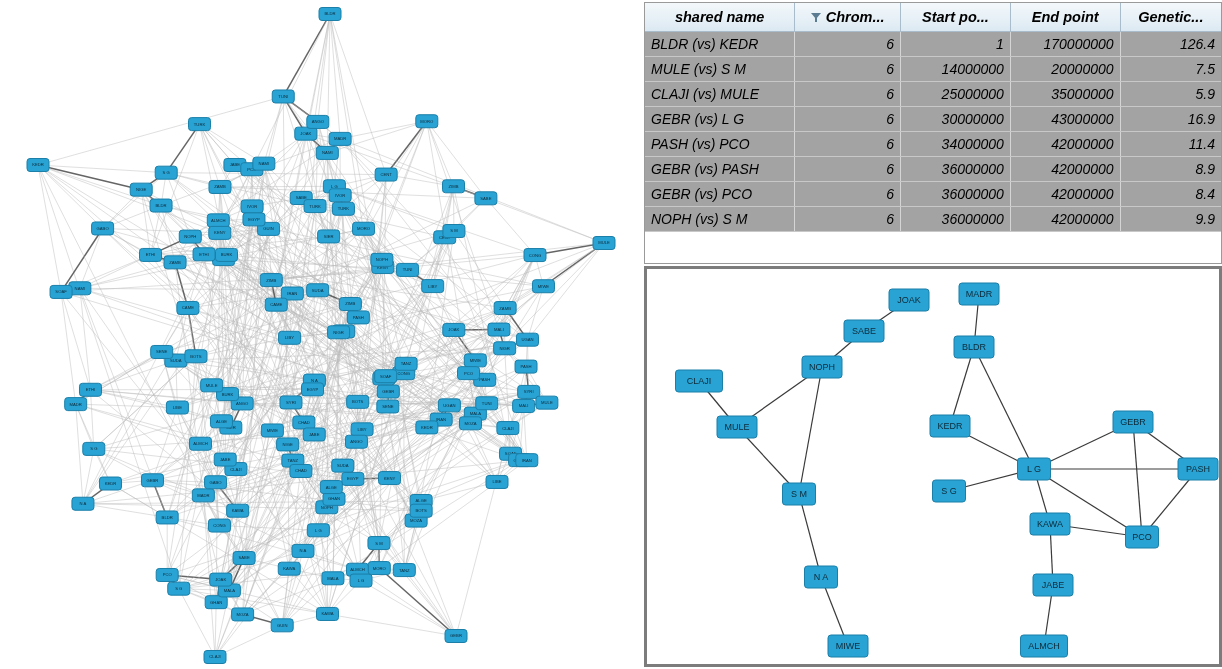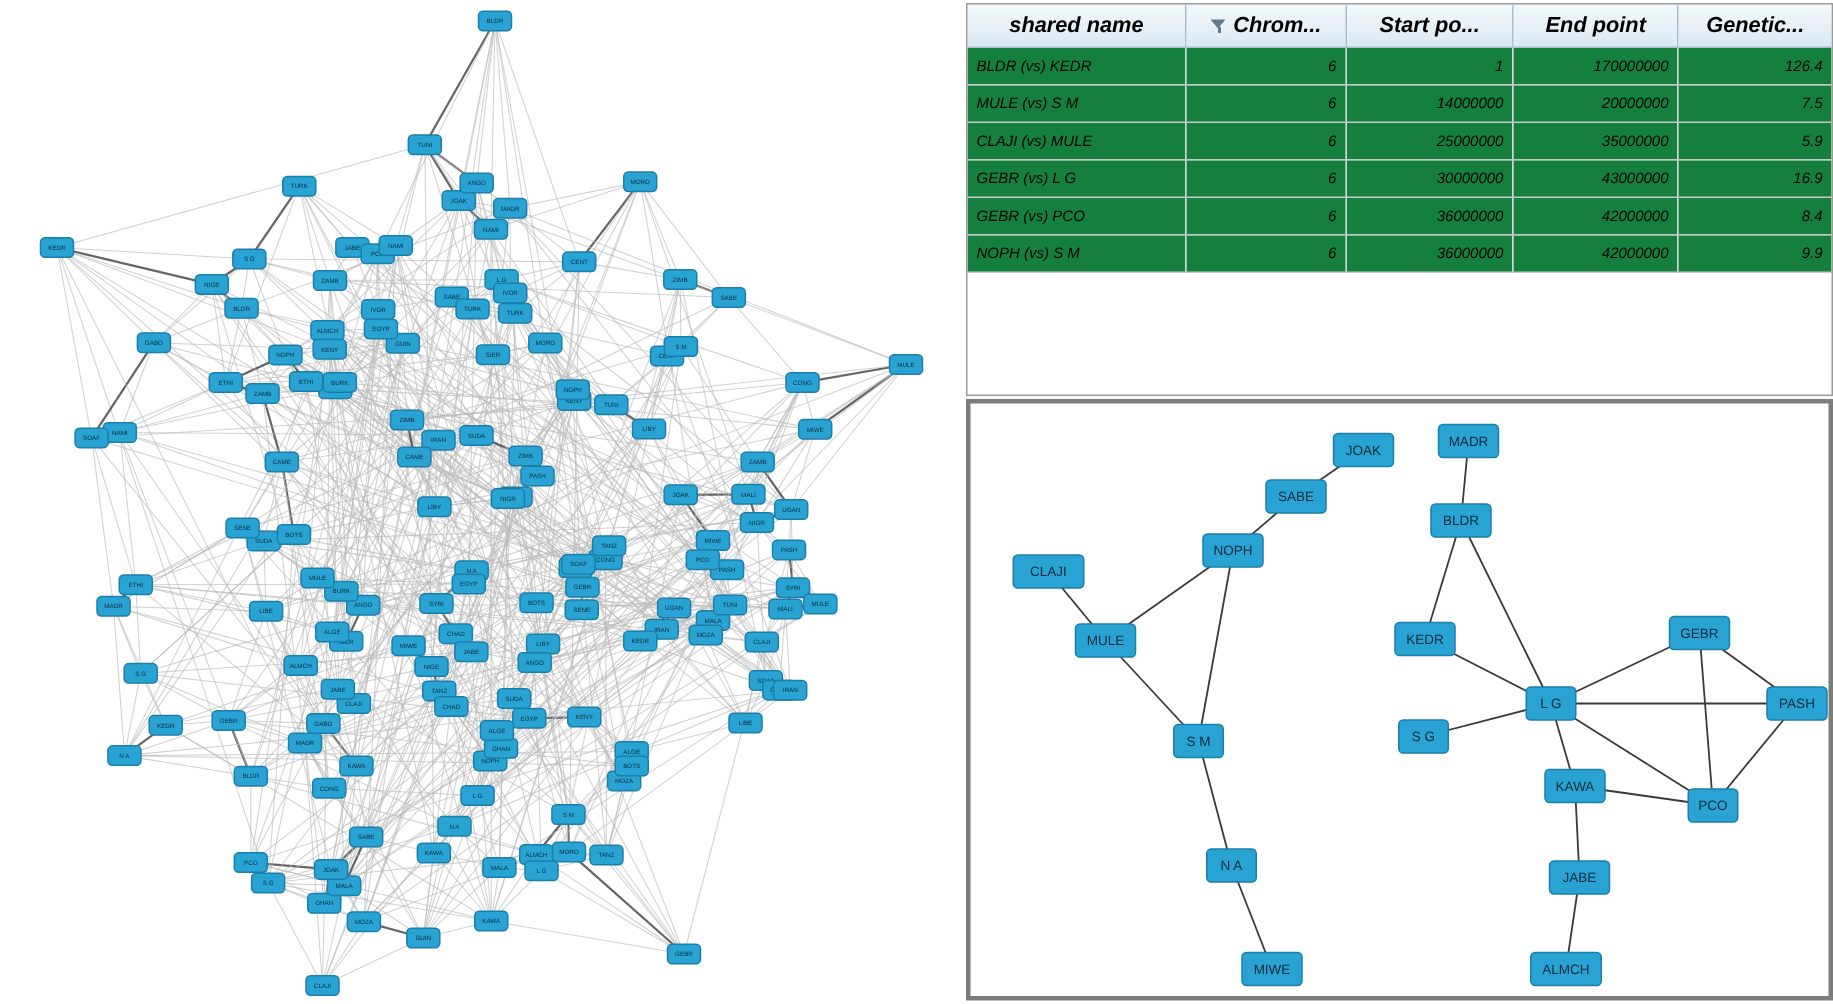--- a/index.html
+++ b/index.html
@@ -91,22 +91,22 @@
     left: 4.5px; top: 6px;
     width: 2px; height: 4px;
     background: #5a7b92;
   }
   table.grid tbody td {
     border-bottom: 1px solid #c8c8c8;
     border-right: 1px solid #d5d5d5;
     padding: 2px 6px;
     height: 20px;
     white-space: nowrap;
-    background: #15803d;
-    font-size: 10px;
+    background: #a3a3a3;
+    font-size: 14px;
   }
   table.grid tbody td.c-name { text-align: left; }
   table.grid tbody td.c-num { text-align: right; }
   table.grid tbody td:last-child { border-right: none; }
 
   
   #small-network {
     position: absolute;
     left: 644px;
     top: 266px;
@@ -1697,20 +1697,34 @@
             <td class="c-num">5.9</td>
           </tr>
           <tr>
             <td class="c-name">GEBR (vs) L G</td>
             <td class="c-num">6</td>
             <td class="c-num">30000000</td>
             <td class="c-num">43000000</td>
             <td class="c-num">16.9</td>
           </tr>
           <tr>
+            <td class="c-name">PASH (vs) PCO</td>
+            <td class="c-num">6</td>
+            <td class="c-num">34000000</td>
+            <td class="c-num">42000000</td>
+            <td class="c-num">11.4</td>
+          </tr>
+          <tr>
+            <td class="c-name">GEBR (vs) PASH</td>
+            <td class="c-num">6</td>
+            <td class="c-num">36000000</td>
+            <td class="c-num">42000000</td>
+            <td class="c-num">8.9</td>
+          </tr>
+          <tr>
             <td class="c-name">GEBR (vs) PCO</td>
             <td class="c-num">6</td>
             <td class="c-num">36000000</td>
             <td class="c-num">42000000</td>
             <td class="c-num">8.4</td>
           </tr>
           <tr>
             <td class="c-name">NOPH (vs) S M</td>
             <td class="c-num">6</td>
             <td class="c-num">36000000</td>

